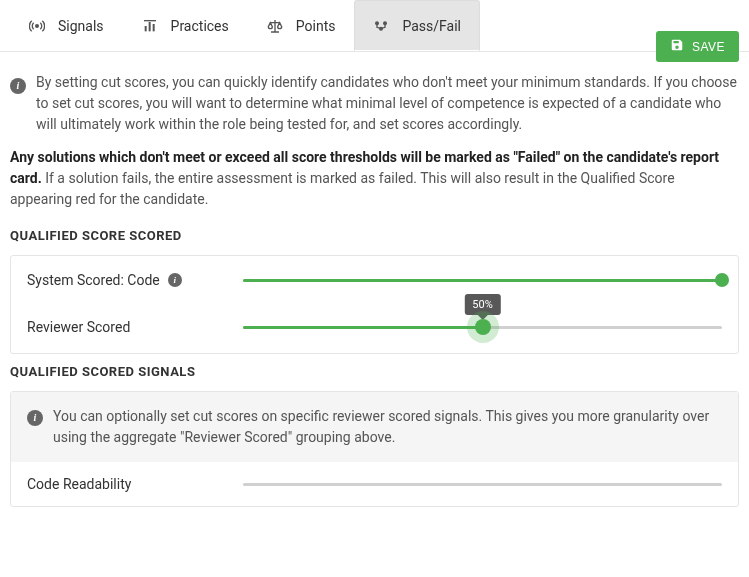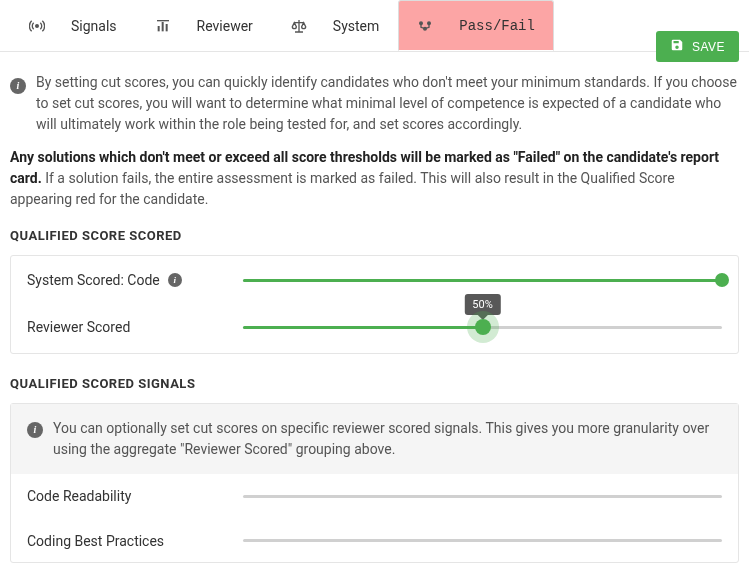--- a/index.html
+++ b/index.html
@@ -22,36 +22,35 @@
       border-bottom: 1px solid #e5e5e5;
       position: relative;
     }
     .tabs {
       display: flex;
       height: 100%;
     }
     .tab {
       display: flex;
       align-items: center;
-      gap: 26px;
+      gap: 13px;
       padding: 0 18px;
       cursor: pointer;
       color: #333;
       font-size: 14px;
       border: 1px solid transparent;
       border-bottom: none;
       height: 100%;
     }
     .tab.active {
       border: 1px solid #ddd;
       border-bottom: 1px solid #fff;
       margin-bottom: -1px;
-      background: #fca5a5;
+      background: #e5e5e5;
       border-radius: 3px 3px 0 0;
-      font-family: Liberation Mono, monospace;
     }
     .tab .icon {
       display: inline-flex;
       color: #555;
     }
     .tab .icon svg { width: 16px; height: 16px; }
     
     .save-btn {
       margin-left: auto;
       background: #4caf50;
@@ -109,21 +108,21 @@
       font-size: 13px;
       font-weight: 700;
       letter-spacing: 0.5px;
       color: #333;
       margin-bottom: 12px;
     }
     
     .panel {
       border: 1px solid #e5e5e5;
       border-radius: 3px;
-      margin-bottom: 22px;
+      margin-bottom: 10px;
     }
     
     .info-row {
       background: #f5f5f5;
       padding: 14px 16px;
       display: flex;
       gap: 10px;
       color: #555;
       line-height: 1.5;
     }
@@ -220,29 +219,29 @@
     </div>
     <div class="tab">
       <span class="icon">
         <svg viewBox="0 0 24 24" fill="currentColor">
             <rect x="4" y="12" width="3" height="8"></rect>
             <rect x="10" y="6" width="3" height="14"></rect>
             <rect x="16" y="9" width="3" height="11"></rect>
             <rect x="3" y="3" width="18" height="2"></rect>
           </svg>
       </span>
-      <span>Reviewer</span>
+      <span>Practices</span>
     </div>
     <div class="tab">
       <span class="icon">
         <svg viewBox="0 0 24 24" fill="none" stroke="currentColor" stroke-width="2">
             <path d="M12 3v18M6 21h12M5 7l-3 6a3 3 0 0 0 6 0L5 7zM19 7l-3 6a3 3 0 0 0 6 0l-3-6zM4 7h16"></path>
           </svg>
       </span>
-      <span>System</span>
+      <span>Points</span>
     </div>
     <div class="tab active">
       <span class="icon">
         <svg viewBox="0 0 24 24" fill="none" stroke="currentColor" stroke-width="2">
             <circle cx="6" cy="8" r="2" fill="currentColor"></circle>
             <circle cx="18" cy="8" r="2" fill="currentColor"></circle>
             <circle cx="12" cy="16" r="2" fill="currentColor"></circle>
             <path d="M6 10v4l6 2 6-2v-4"></path>
           </svg>
       </span>
@@ -306,23 +305,14 @@
     </div>
     <div class="slider-row">
       <div class="slider-label">
         <span>Code Readability</span>
       </div>
       <div class="slider-wrap">
         <div class="track"></div>
         <div class="fill" style="width:0%"></div>
       </div>
     </div>
-    <div class="slider-row">
-      <div class="slider-label">
-        <span>Coding Best Practices</span>
-      </div>
-      <div class="slider-wrap">
-        <div class="track"></div>
-        <div class="fill" style="width:0%"></div>
-      </div>
-    </div>
   </div>
 </div>
 
 </body></html>

